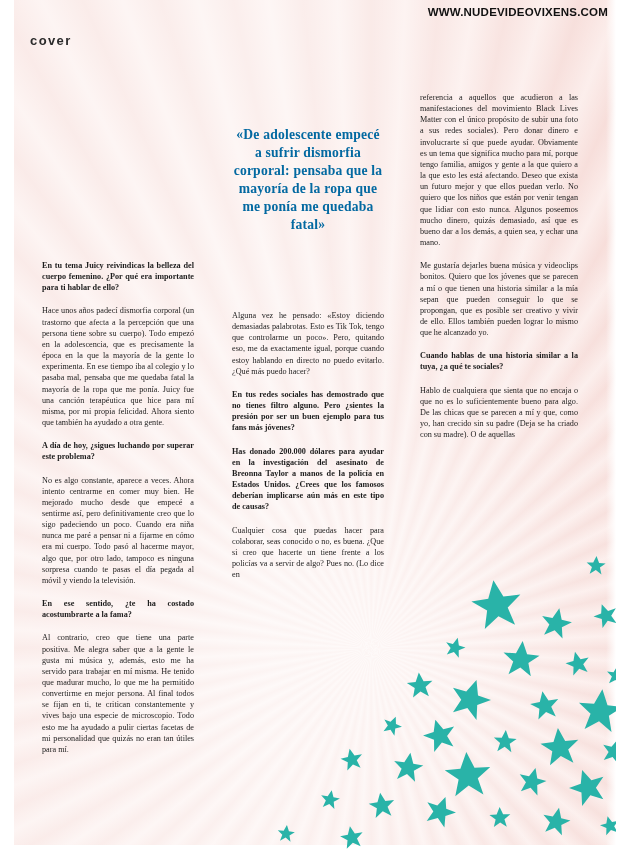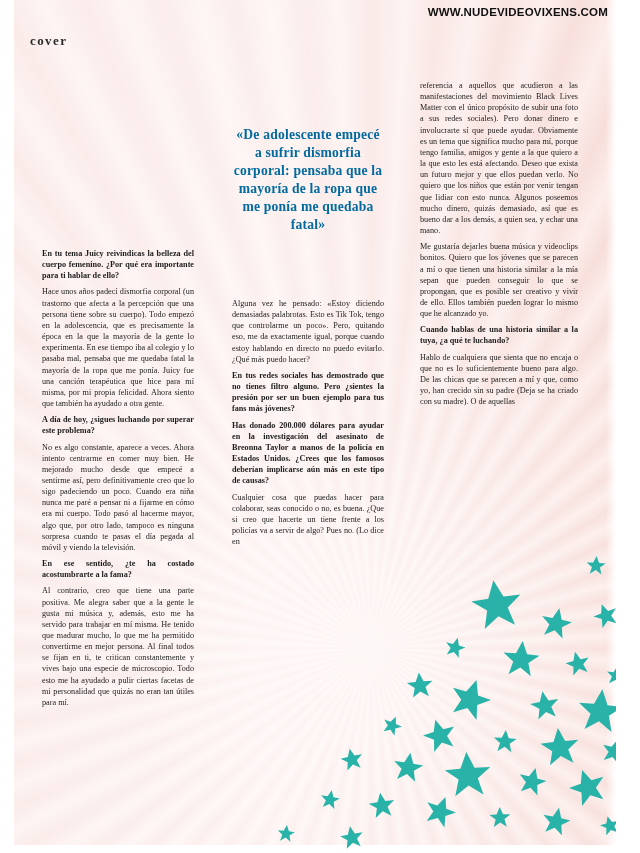--- a/index.html
+++ b/index.html
@@ -105,21 +105,21 @@
     font-size: 11.5px;
     font-weight: bold;
     letter-spacing: 0.2px;
     color: #111;
     z-index: 40;
   }
   .cover-label {
     position: absolute;
     left: 30px;
     top: 33px;
-    font-family: Liberation Serif, serif;
+    font-family: Liberation Sans, sans-serif;
     font-size: 13px;
     font-weight: bold;
     letter-spacing: 1.4px;
     color: #2b2b2b;
     z-index: 30;
   }
   .stars {
     position: absolute;
     left: 0; top: 0;
     width: 640px; height: 853px;
@@ -128,21 +128,21 @@
   }
   .col {
     position: absolute;
     z-index: 20;
     font-size: 8.2px;
     line-height: 1.36;
     color: #1d1d1d;
     text-align: justify;
   }
   .col p {
-    margin: 0 0 5px 0;
+    margin: 12px 0 5px 0;
   }
   #col1 { left: 42px;  top: 248px; width: 152px; }
   #col2 { left: 232px; top: 298px; width: 152px; }
   #col3 { left: 420px; top: 80px;  width: 158px; }
 
   .q {
     font-weight: bold;
     display: block;
     margin-bottom: 2px;
   }
@@ -242,18 +242,18 @@
     <p>
         <span class="q">Has donado 200.000 dólares para ayudar en la investigación del asesinato de Breonna Taylor a manos de la policía en Estados Unidos. ¿Crees que los famosos deberían implicarse aún más en este tipo de causas?</span>
       </p>
     <p>Cualquier cosa que puedas hacer para colaborar, seas conocido o no, es buena. ¿Que si creo que hacerte un tiene frente a los policías va a servir de algo? Pues no. (Lo dice en</p>
   </div>
 
   <div class="col" id="col3">
     <p>referencia a aquellos que acudieron a las manifestaciones del movimiento Black Lives Matter con el único propósito de subir una foto a sus redes sociales). Pero donar dinero e involucrarte sí que puede ayudar. Obviamente es un tema que significa mucho para mí, porque tengo familia, amigos y gente a la que quiero a la que esto les está afectando. Deseo que exista un futuro mejor y que ellos puedan verlo. No quiero que los niños que están por venir tengan que lidiar con esto nunca. Algunos poseemos mucho dinero, quizás demasiado, así que es bueno dar a los demás, a quien sea, y echar una mano.</p>
     <p>Me gustaría dejarles buena música y videoclips bonitos. Quiero que los jóvenes que se parecen a mí o que tienen una historia similar a la mía sepan que pueden conseguir lo que se propongan, que es posible ser creativo y vivir de ello. Ellos también pueden lograr lo mismo que he alcanzado yo.</p>
     <p>
-        <span class="q">Cuando hablas de una historia similar a la tuya, ¿a qué te luchando?</span>
+        <span class="q">Cuando hablas de una historia similar a la tuya, ¿a qué te sociales?</span>
       </p>
     <p>Hablo de cualquiera que sienta que no encaja o que no es lo suficientemente bueno para algo. De las chicas que se parecen a mí y que, como yo, han crecido sin su padre (Deja se ha criado con su madre). O de aquellas</p>
   </div>
 
 </div>
 
 </body></html>

